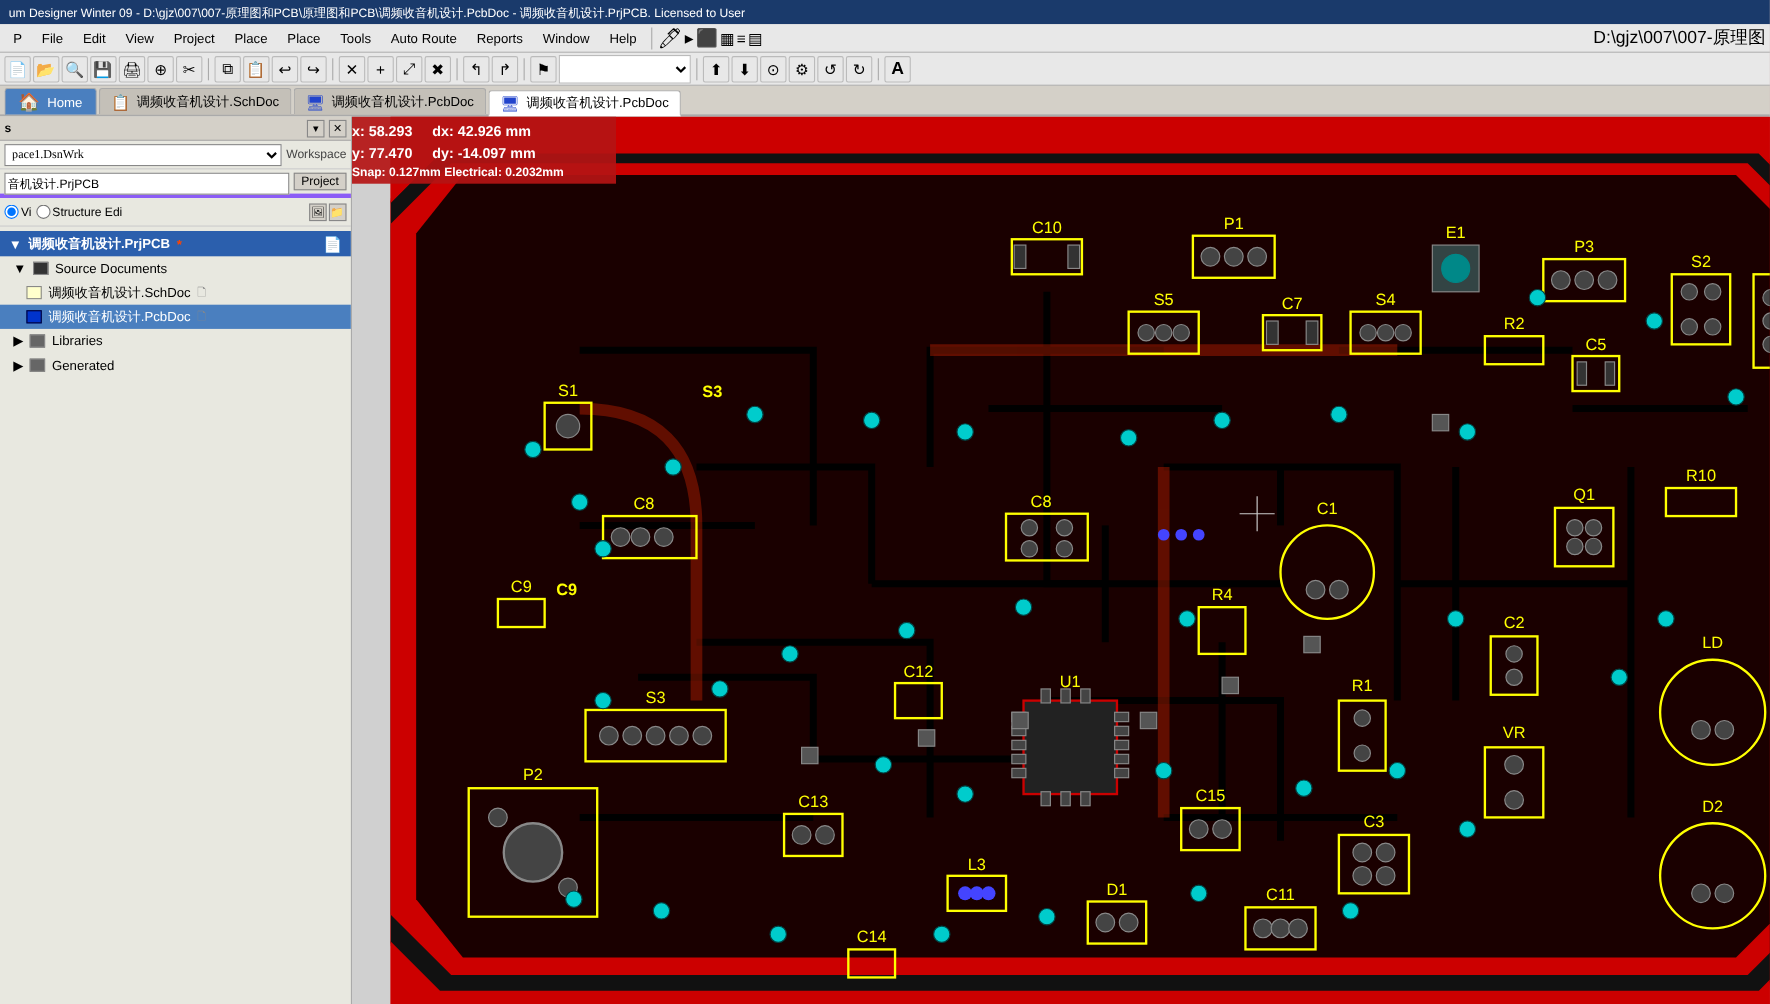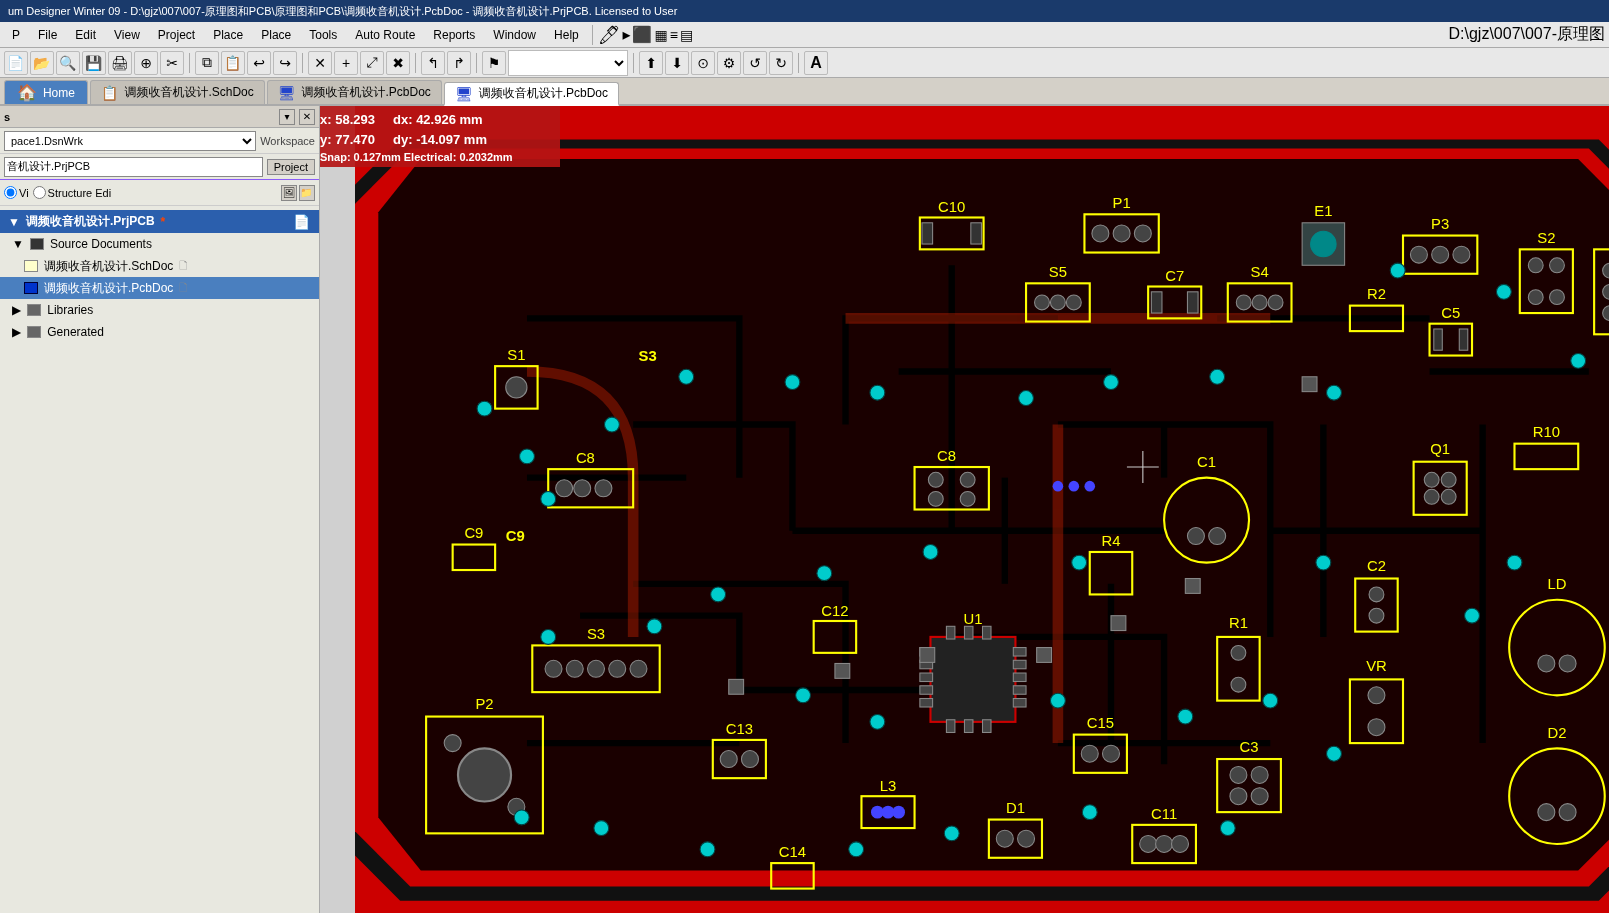--- a/index.html
+++ b/index.html
@@ -129,29 +129,29 @@
       border-bottom: 1px solid #ccc;
       height: 26px;
     }
     .ws-dropdown {
       flex: 1;
       height: 20px;
       border: 1px solid #888;
       background: white;
       font-size: 11px;
       padding: 0 2px;
+      font-family: Liberation Serif, serif;
     }
     .ws-label { font-size: 11px; color: #444; }
 
     #project-selector {
       display: flex;
-      align-items: center;
       padding: 3px 4px;
       gap: 4px;
-      border-bottom: 1px solid #8b5cf6;
+      border-bottom: 4px solid #8b5cf6;
       height: 26px;
     }
     .proj-input {
       flex: 1;
       height: 20px;
       border: 1px solid #888;
       background: white;
       font-size: 11px;
       padding: 0 2px;
     }

